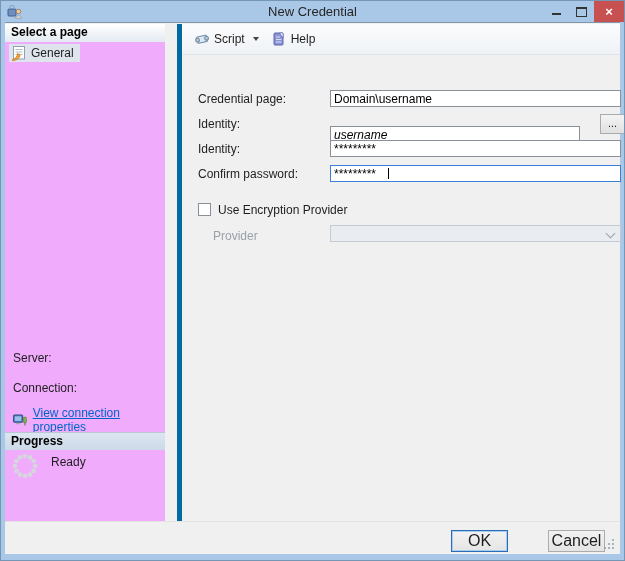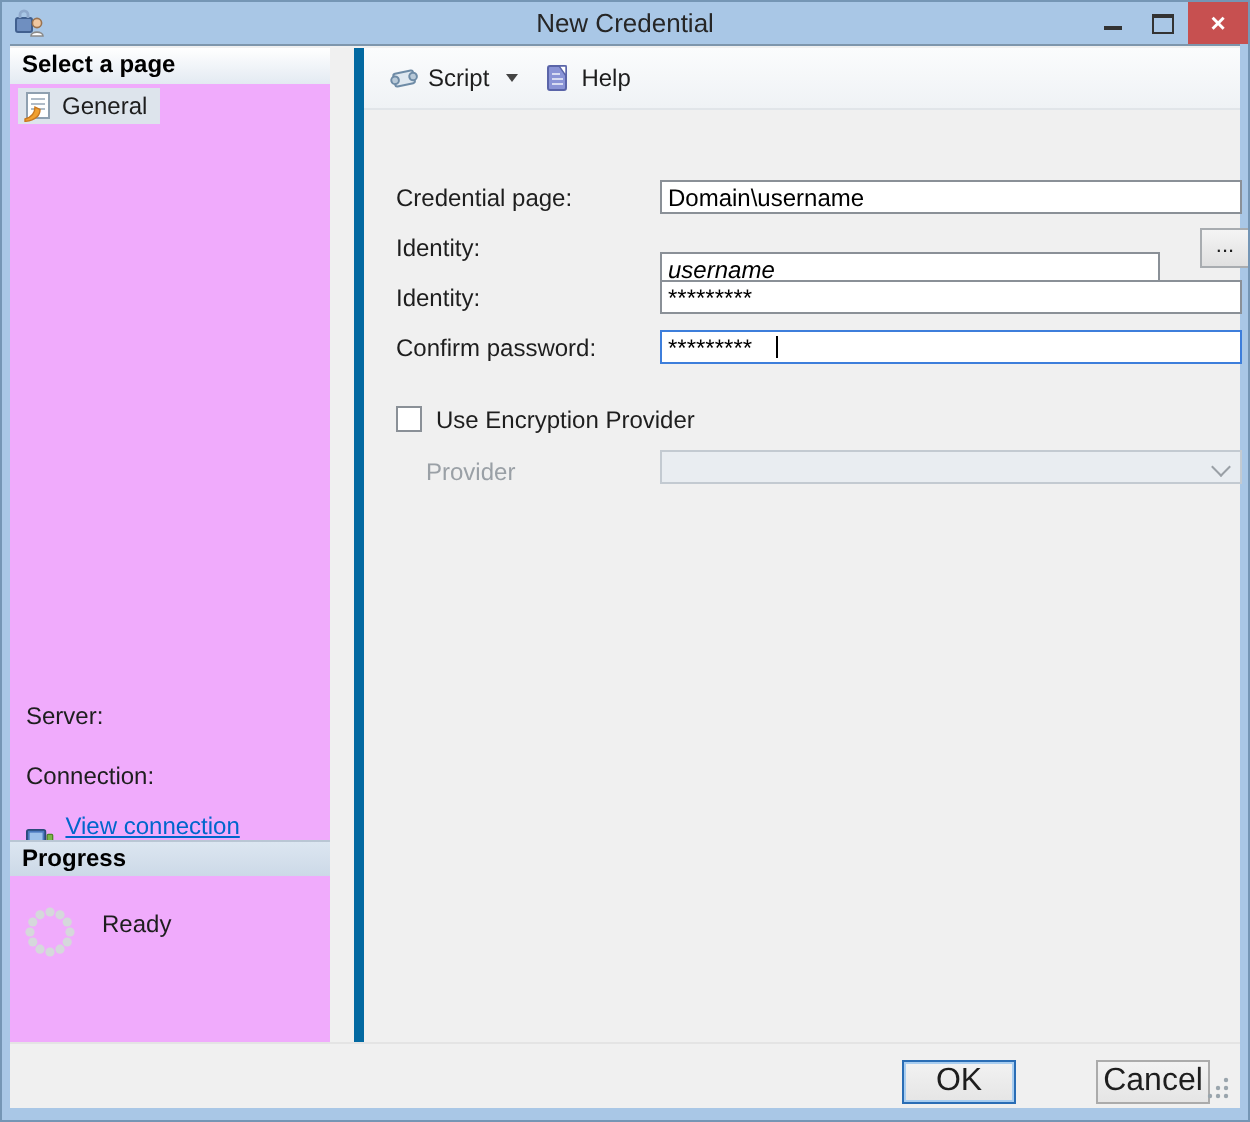--- a/index.html
+++ b/index.html
@@ -21,21 +21,21 @@
   .client { position:absolute; left:4px; right:4px; top:21px; bottom:6px;
             background:#f0f0f0; border-top:1px solid #7e96ac; }
 
   
   .sidebar { position:absolute; left:0; top:1px; width:160px; height:497px; background:#f0abfc; }
   .pane-header { position:absolute; left:0; width:160px; height:18px; line-height:17px; font-weight:bold;
                  padding-left:6px; box-sizing:border-box; background:linear-gradient(#dce6f1,#ccd9e7);
                  border-top:1px solid #b9c6d4; color:#000; }
   .sp-header { top:0; border-top:none; background:linear-gradient(#ffffff,#e3eaf2); }
   .conn-header { top:305px; }
-  .prog-header { top:396px; }
+  .prog-header { top:408px; }
   .page-item { position:absolute; top:20px; left:4px; display:flex; align-items:center; gap:4px;
                padding:1px 6px 1px 2px; background:#dde4ec; cursor:default; }
   .side-text { position:absolute; left:8px; }
   .server-label { top:327px; }
   .connection-label { top:357px; }
   .link-row { position:absolute; left:8px; top:382px; display:flex; align-items:center; gap:5px; }
   .link-row a { color:#0066cc; text-decoration:underline; cursor:pointer; }
   .spinner { position:absolute; left:6px; top:428px; }
   .ready { position:absolute; left:46px; top:431px; }
 

